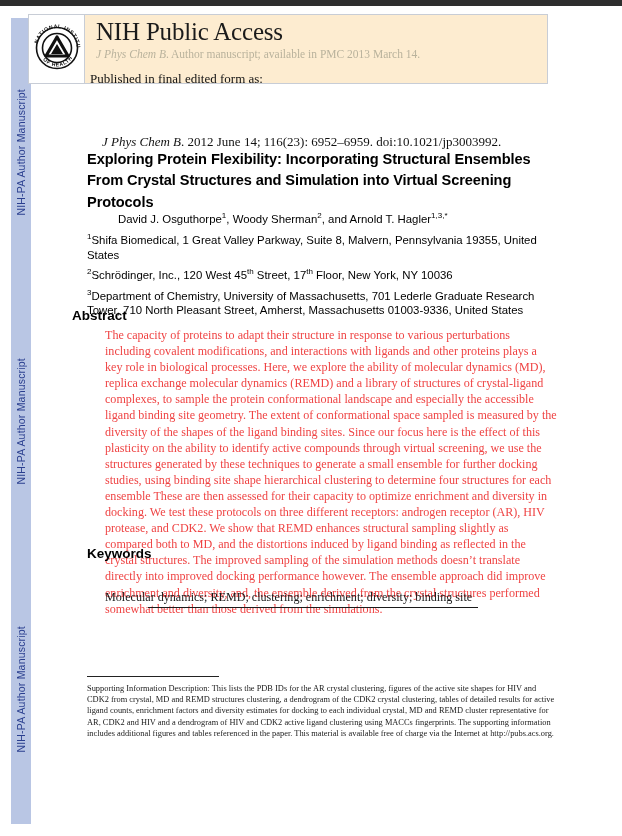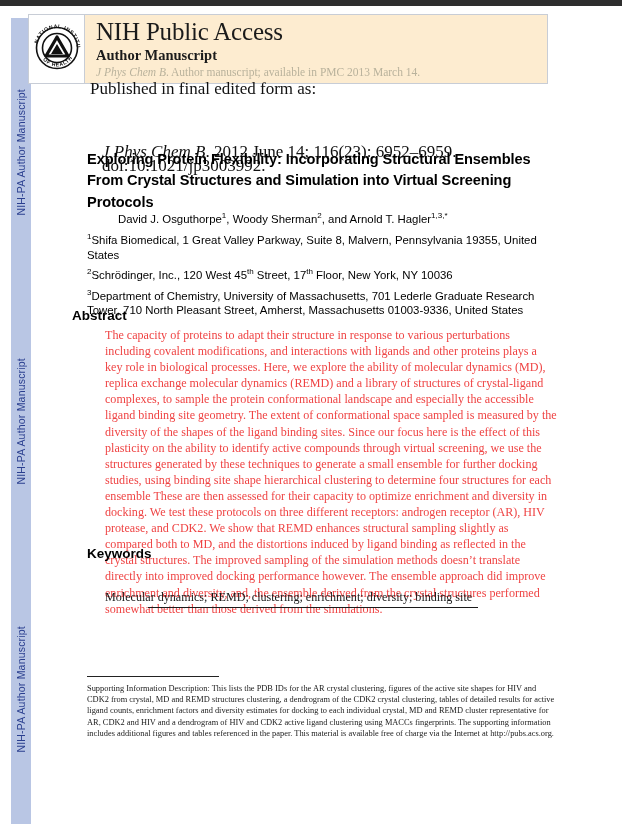--- a/index.html
+++ b/index.html
@@ -91,23 +91,23 @@
     font-size: 11.5px;
     line-height: 15px;
     color: #b9b29c;
     margin-top: 1px;
   }
   .mh-cite i { font-style: italic; }
 
   
   .published {
     position: absolute;
-    left: 90px; top: 82px;
+    left: 90px; top: 72px;
     width: 470px;
-    font-size: 17px;
+    font-size: 13px;
     line-height: 14.5px;
     color: #111;
   }
   .published .indent { padding-left: 12px; margin-top: 48px; }
   .published i { font-style: italic; }
 
   
   .art-title {
     position: absolute;
     left: 87px; top: 139px;
@@ -225,21 +225,20 @@
       <text font-family="Liberation Sans, sans-serif" font-size="5.2" font-weight="bold" fill="#111" letter-spacing="0.6">
         <textPath href="#arcTop" startOffset="7%">NATIONAL INSTITUTES</textPath>
       </text>
       <text font-family="Liberation Sans, sans-serif" font-size="5.2" font-weight="bold" fill="#111" letter-spacing="0.6">
         <textPath href="#arcBot" startOffset="22%">OF HEALTH</textPath>
       </text>
     </svg>
   </div>
   <div class="beige-box">
     <div class="mh-title">NIH Public Access</div>
-    <div class="mh-sub">Author Manuscript</div>
     <div class="mh-cite"><i>J Phys Chem B</i><span>. Author manuscript; available in PMC 2013 March 14.</span></div>
   </div>
 </div>
 
 <div class="published">
   <div>Published in final edited form as:</div>
   <div class="indent"><i>J Phys Chem B</i><span>. 2012 June 14; 116(23): 6952–6959. doi:10.1021/jp3003992.</span></div>
 </div>
 
 <h1 class="art-title">Exploring Protein Flexibility: Incorporating Structural Ensembles From Crystal Structures and Simulation into Virtual Screening Protocols</h1>

